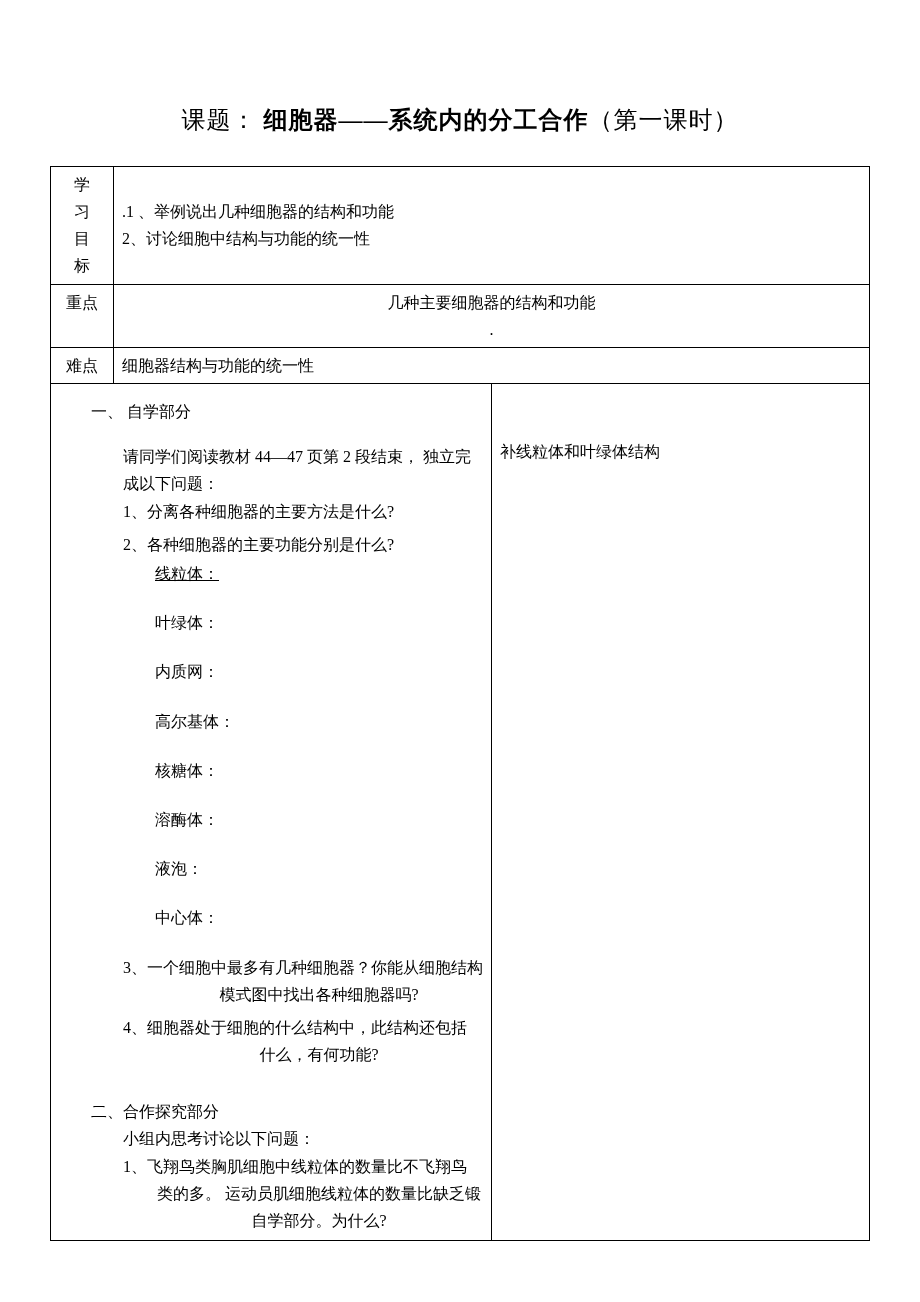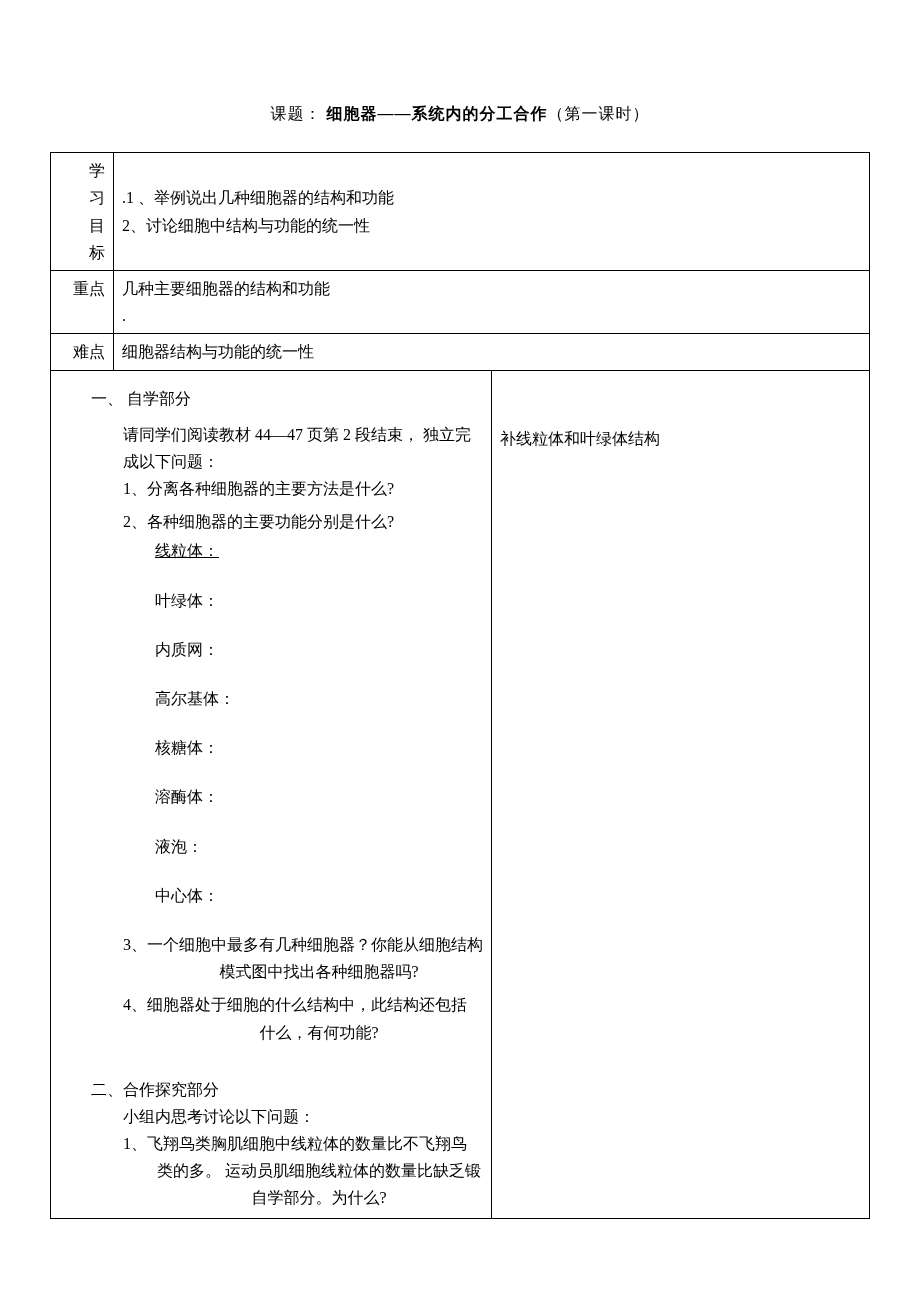--- a/index.html
+++ b/index.html
@@ -12,51 +12,51 @@
       font-size: 16px;
       background: #ffffff;
       color: #000000;
       width: 920px;
       margin: 0 auto;
       padding: 100px 50px 30px 50px;
       line-height: 1.7;
     }
     .title {
       text-align: center;
-      font-size: 16px;
+      font-size: 24px;
       margin-bottom: 25px;
       letter-spacing: 1px;
     }
     .title .bold {
       font-weight: bold;
     }
     table {
       border-collapse: collapse;
       width: 100%;
       table-layout: fixed;
     }
     td {
       border: 1px solid #000;
       padding: 4px 8px;
       vertical-align: top;
     }
     .col-label {
       width: 63px;
-      text-align: right;
+      text-align: center;
       line-height: 1.7;
     }
     .col-wide {
       width: calc(100% - 55px);
     }
     .self-study-header td {
       padding: 4px 8px;
     }
     .section-heading {
       margin-top: 10px;
-      margin-bottom: 9px;
+      margin-bottom: 18px;
     }
     .indent-1 {
       padding-left: 2em;
     }
     .indent-2 {
       padding-left: 4em;
       text-align: center;
     }
     .organelle-item {
       padding-left: 4em;
@@ -86,21 +86,21 @@
 
 <table>
   <tbody>
       <tr>
     <td class="col-label"><span style="display:inline-block;width:1em;word-break:break-all;">学习目标</span></td>
     <td class="col-wide" colspan="2" style="white-space:pre-wrap;vertical-align:middle;"><span>.1 、举例说出几种细胞器的结构和功能
 2、讨论细胞中结构与功能的统一性</span></td>
   </tr>
   <tr>
     <td class="col-label">重点</td>
-    <td class="col-wide" colspan="2" style="white-space:pre-wrap;"><span>几种主要细胞器的结构和功能
+    <td class="col-wide" colspan="2" style="white-space:pre-wrap;text-align:center;"><span>几种主要细胞器的结构和功能
 .</span></td>
   </tr>
   <tr>
     <td class="col-label">难点</td>
     <td class="col-wide" colspan="2">细胞器结构与功能的统一性</td>
   </tr>
   <tr>
     <td colspan="2" style="width:510px;padding-left:40px;padding-bottom:6px;">
       <div class="section-heading">一、 自学部分</div>
       <div class="indent-1">请同学们阅读教材 44—47 页第 2 段结束， 独立完</div>

